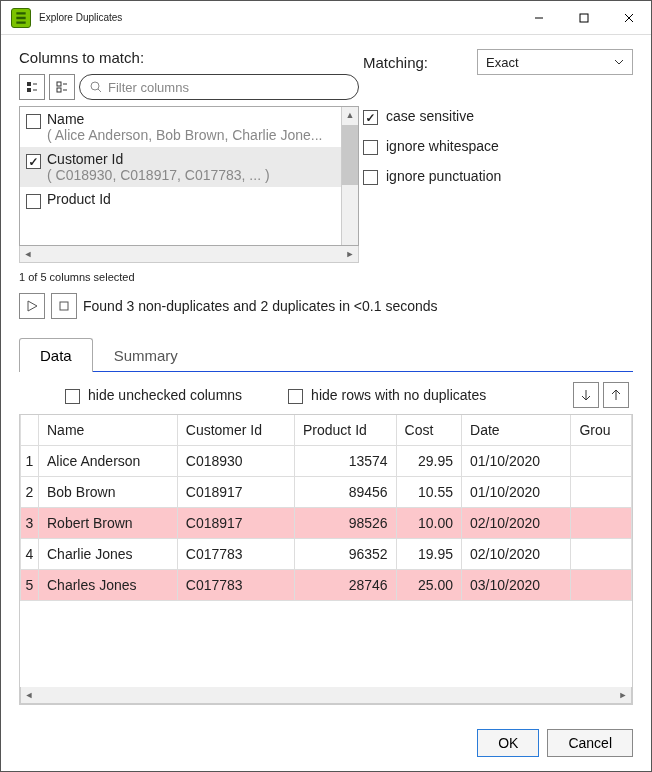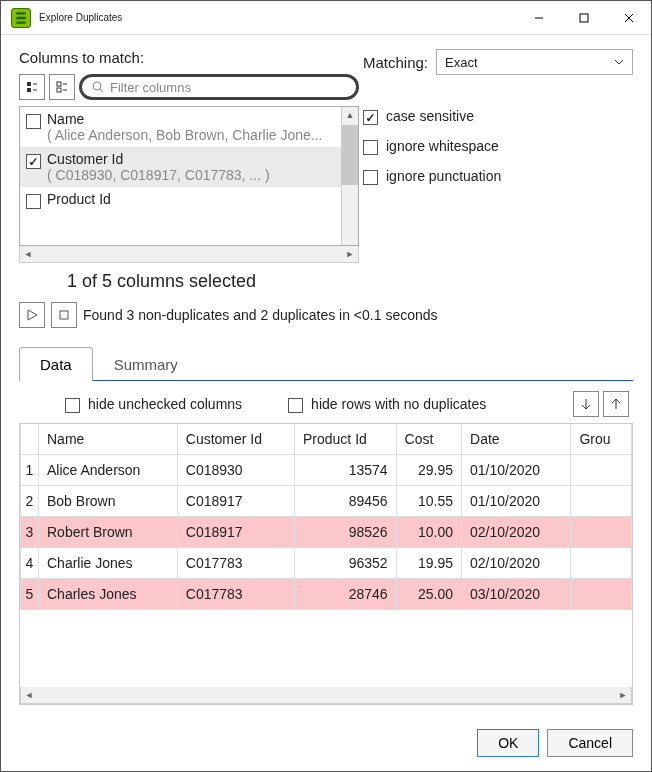--- a/index.html
+++ b/index.html
@@ -56,34 +56,35 @@
 .match-row { display: flex; align-items: center; margin-bottom: 10px; }
 .match-row label { font-size: 15px; margin-right: 8px; }
 .match-select {
   flex: 1;
   border: 1px solid #aaa;
   padding: 3px 8px;
   display: flex;
   justify-content: space-between;
   align-items: center;
   height: 26px;
+  margin-left: 41px;
 }
 .match-select svg { width: 10px; height: 10px; }
 .toolbar-row { display: flex; align-items: center; margin-bottom: 6px; gap: 4px; }
 .sqbtn {
   width: 26px; height: 26px;
   border: 1px solid #888;
   display: flex; align-items: center; justify-content: center;
   background: #fff;
 }
 .filter-input {
   flex: 1;
   display: flex;
   align-items: center;
-  border: 3px solid #404040;
+  border: 1px solid #404040;
   border-radius: 13px;
   height: 26px;
   padding: 0 10px;
   color: #888;
   gap: 6px;
 }
 .filter-input svg { width: 12px; height: 12px; }
 .checklist-wrap {
   border: 1px solid #aaa;
   height: 140px;
@@ -138,21 +139,21 @@
   background: #f0f0f0;
   border: 1px solid #ccc;
   border-top: none;
   display: flex; align-items: center;
   width: 100%;
 }
 .hscroll .arrow { width: 16px; }
 .hscroll .track { flex: 1; }
 .opts { margin-top: 32px; }
 .opt-row { display: flex; align-items: center; margin-bottom: 12px; gap: 8px; font-size: 14px; }
-.sel-status { margin-top: 8px; font-size: 18px; margin-left: 48px; }
+.sel-status { margin-top: 8px; font-size: 11px; }
 .run-row { display: flex; align-items: center; margin-top: 10px; gap: 6px; }
 .run-row .status { flex: 1; text-align: left; font-size: 14px; }
 .tabs {
   margin-top: 18px;
   display: flex;
   border-bottom: 1px solid #1d4ed8;
 }
 .tab {
   padding: 8px 20px;
   font-size: 15px;

